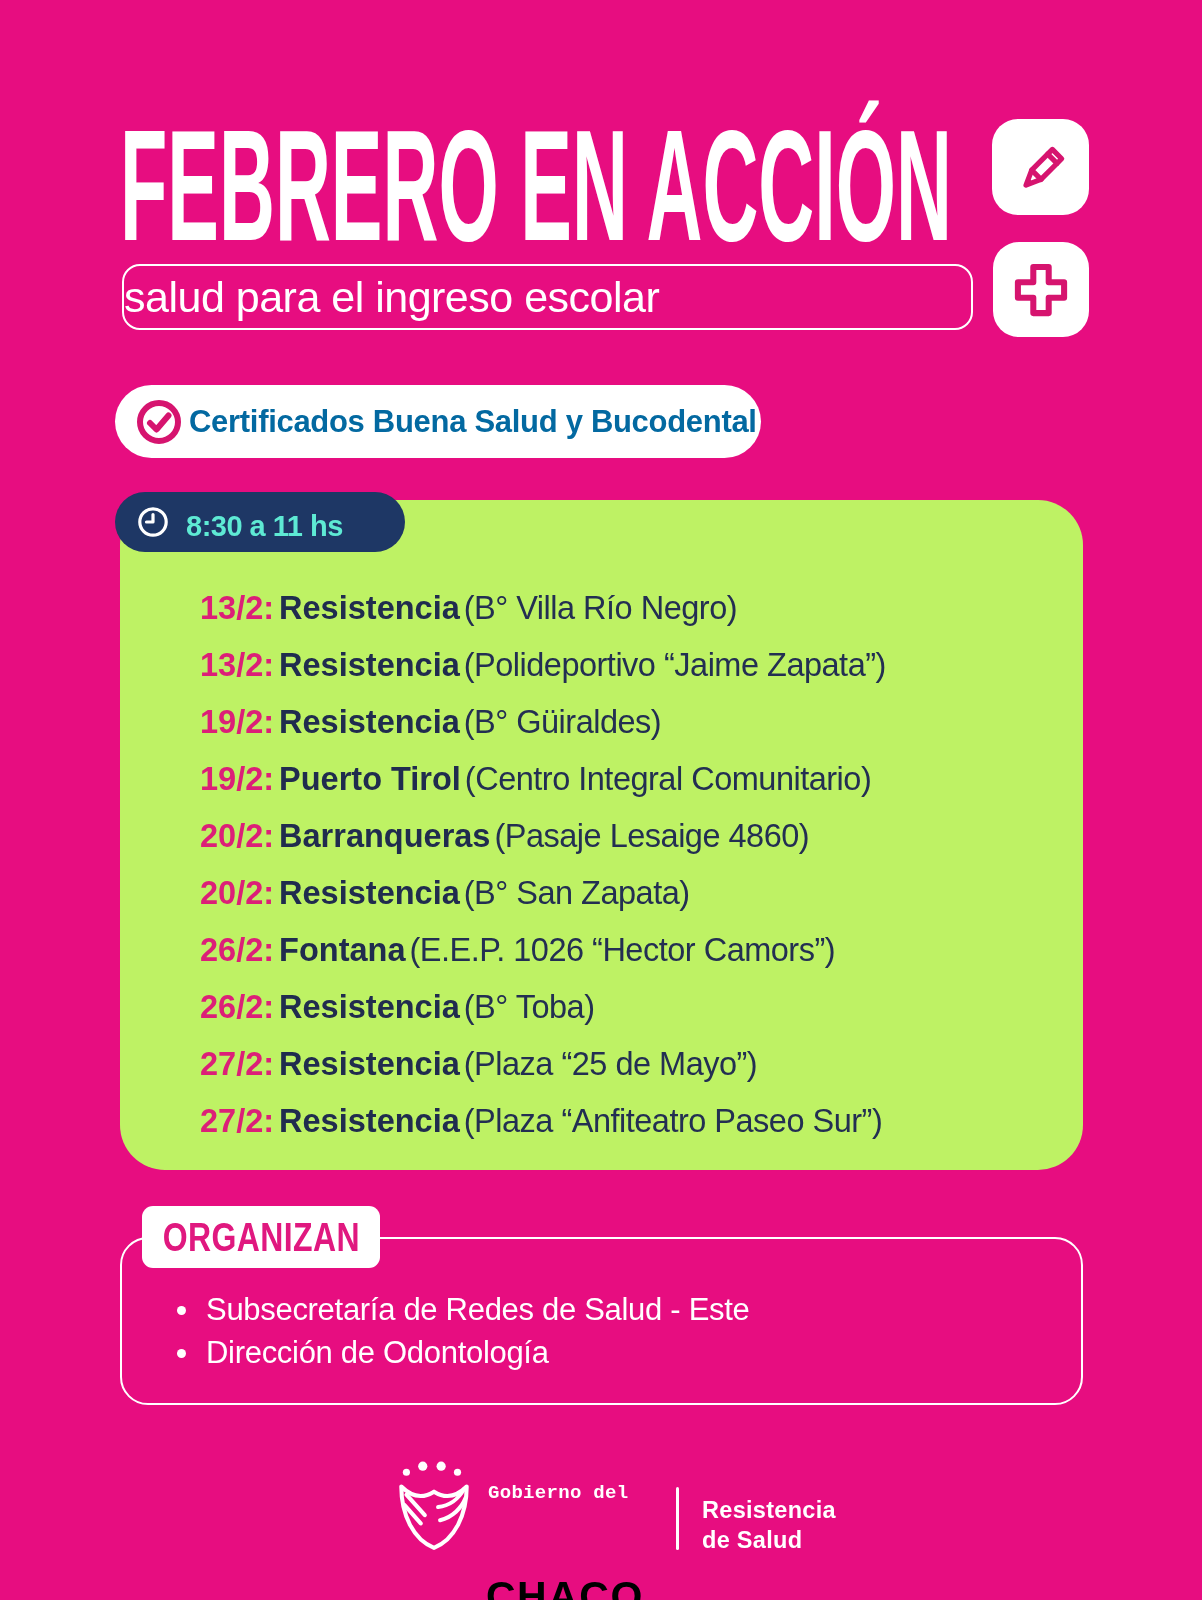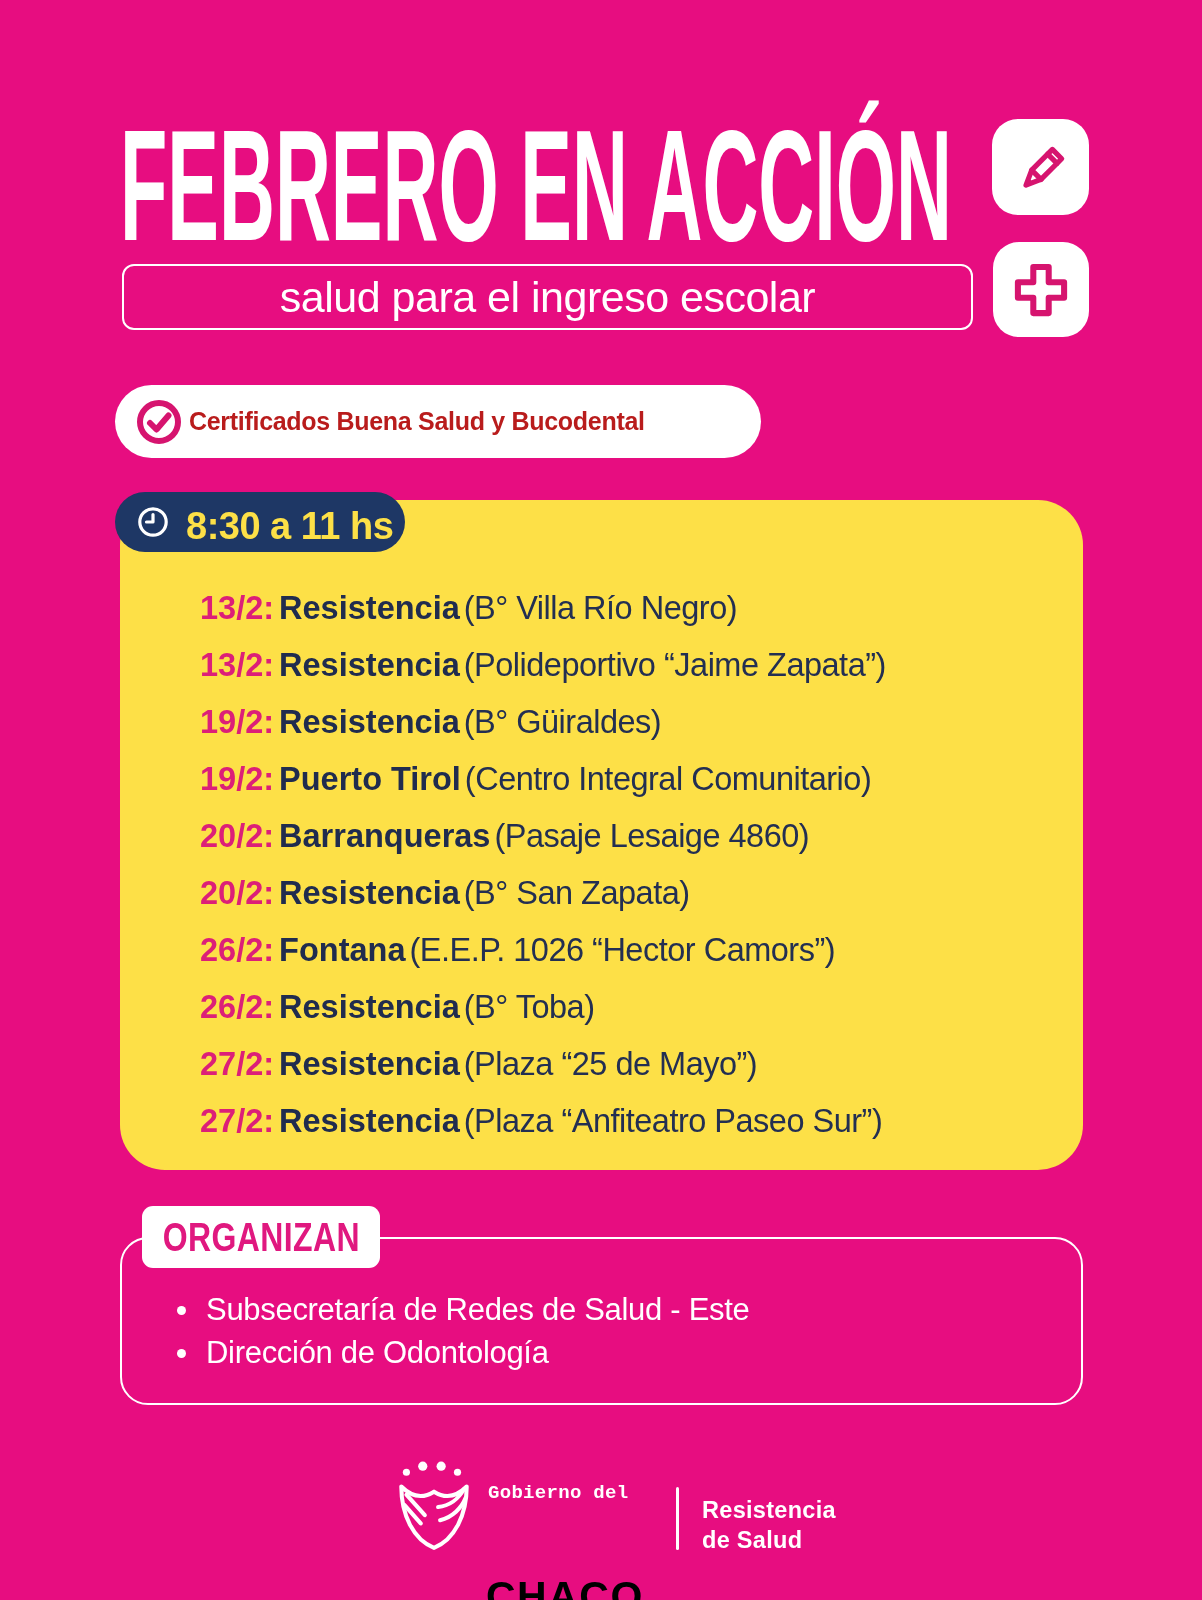--- a/index.html
+++ b/index.html
@@ -15,44 +15,44 @@
     fill:#FFFFFF; font-family:"Liberation Sans", sans-serif; font-weight:700;
   }
   
   .tile{position:absolute; background:#FFFFFF; border-radius:26px;
         display:flex; align-items:center; justify-content:center;}
   .tile-pencil{left:992px; top:119px; width:97px; height:96px;}
   .tile-cross {left:993px; top:242px; width:96px; height:95px;}
   
   .subtitle-box{
     position:absolute; left:122px; top:264px; width:851px; height:66px;
-    border:2.5px solid #FFFFFF; border-radius:12px; box-sizing:border-box;
-    display:flex; align-items:center; justify-content:center;
+    border:2.5px solid #FFFFFF; border-radius:18px; box-sizing:border-box;
+    display:flex; align-items:center; justify-content:flex-start;
   }
   .subtitle-box span{color:#FFFFFF; font-size:43px; letter-spacing:-0.5px;}
   
   .cert-pill{
     position:absolute; left:115px; top:385px; width:646px; height:73px;
     background:#FFFFFF; border-radius:37px;
     display:flex; align-items:center; padding-left:21px; box-sizing:border-box;
   }
-  .cert-pill span{color:#b91c1c; font-size:25px; font-weight:700;
+  .cert-pill span{color:#0369a1; font-size:31px; font-weight:700;
                   letter-spacing:-0.3px; margin-left:7px;}
   
   .time-pill{
     position:absolute; left:115px; top:492px; width:290px; height:60px;
     background:#1E3765; border-radius:31px; z-index:3;
     display:flex; align-items:center; padding-left:21px; box-sizing:border-box;
   }
-  .time-pill span{color:#fde047; font-size:38px; font-weight:700;
+  .time-pill span{color:#5eead4; font-size:29px; font-weight:700;
                   letter-spacing:-0.5px; margin-left:16px;margin-top:8px;}
   
   .card{
     position:absolute; left:120px; top:500px; width:963px; height:670px;
-    background:#fde047; border-radius:45px; z-index:2;
+    background:#bef264; border-radius:45px; z-index:2;
     box-sizing:border-box; padding:88px 30px 0 80px;
   }
   .srow{line-height:40px; margin-bottom:17px; font-size:32.5px; white-space:nowrap;}
   .srow .d{color:#DC1F78; font-weight:700; margin-right:5px;}
   .srow .c{color:#202C4E; font-weight:700; margin-right:4px;}
   .srow .l{color:#232F52; font-weight:400; letter-spacing:-0.5px;}
   
   .org-badge{
     position:absolute; left:142px; top:1206px; width:238px; height:62px;
     background:#FFFFFF; border-radius:11px; z-index:3;

